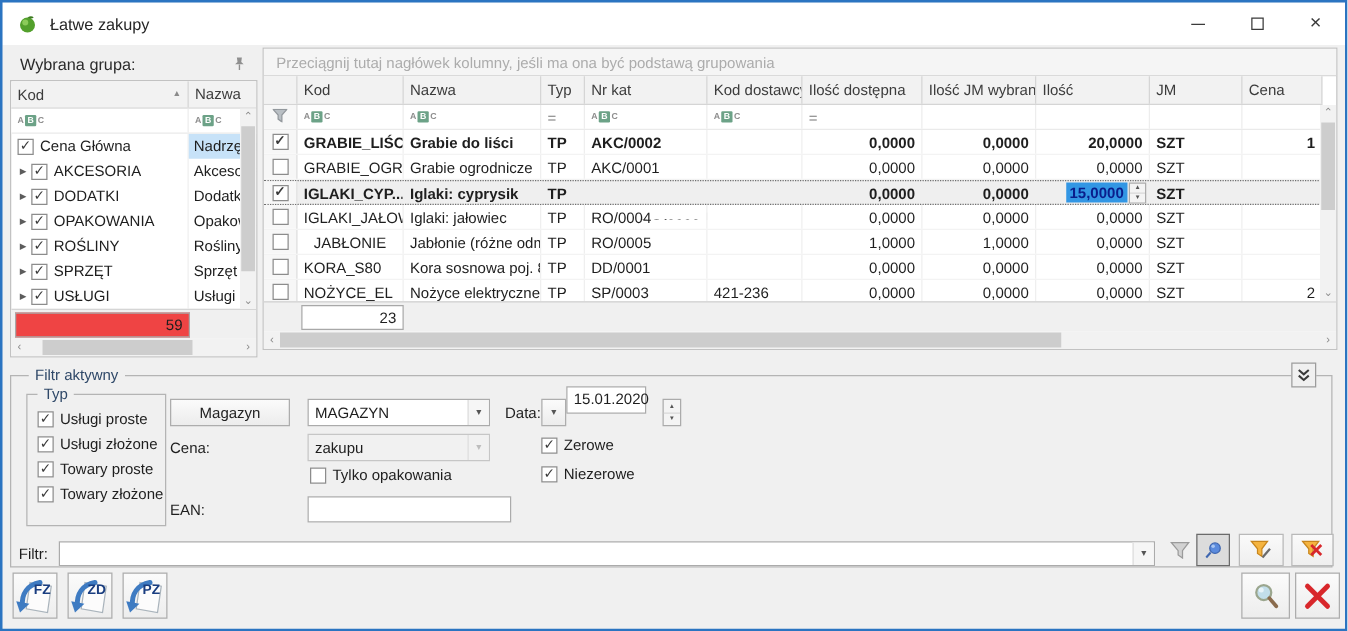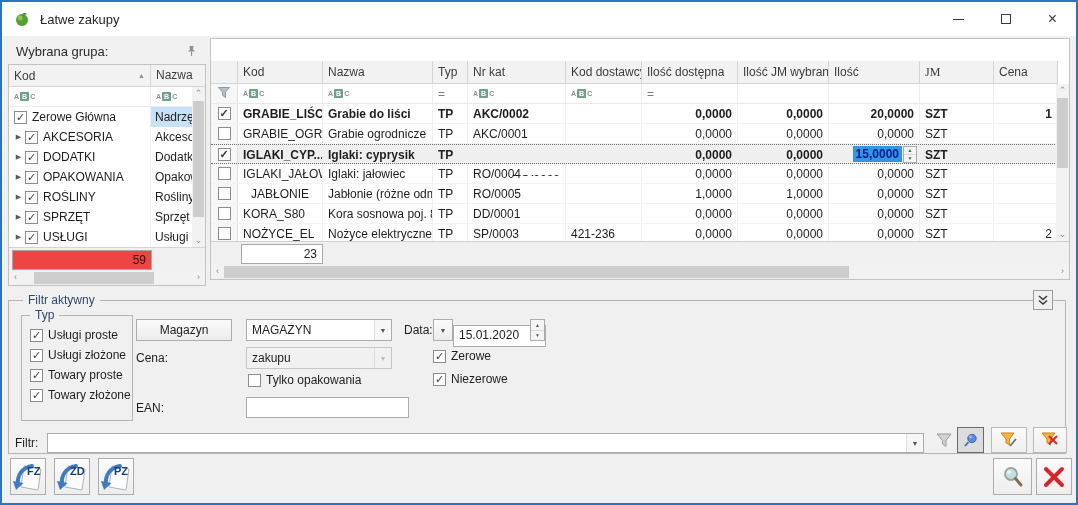--- a/index.html
+++ b/index.html
@@ -187,21 +187,21 @@
               <span class="lb">B</span>
               <span class="la">C</span>
             </span>
           </div>
       </div>
       <div class="t-rows" id="tree-rows">
           <div class="trow">
             <div class="c1">
               <span class="rootpad"></span>
               <span class="cb checked">✓</span>
-              <span class="tlabel">Zerowe Główna</span>
+              <span class="tlabel">Cena Główna</span>
             </div>
             <div class="c2 selcell">Nadrzędna</div>
           </div>
           <div class="trow">
             <div class="c1">
               <span class="expander">▶</span>
               <span class="cb checked">✓</span>
               <span class="tlabel">AKCESORIA</span>
             </div>
             <div class="c2">Akcesoria</div>
@@ -257,31 +257,32 @@
       </div>
       <div class="vscroll" style="right:0;top:22px;height:160px;">
         <div class="sb-btn" style="top:0;left:0;">⌃</div>
         <div class="sb-thumb" style="top:14px;left:1px;width:11px;height:116px;"></div>
         <div class="sb-btn" style="bottom:0;left:0;">⌄</div>
       </div>
     </div>
   </div>
 
   <div class="grid-panel">
+    <div class="group-bar">Przeciągnij tutaj nagłówek kolumny, jeśli ma ona być podstawą grupowania</div>
     <div class="g-head" id="grid-header">
         <div class="cell ind"></div>
         <div class="cell" style="width: 85px;"><span>Kod</span></div>
         <div class="cell" style="width: 110px;"><span>Nazwa</span></div>
         <div class="cell" style="width: 35px;"><span>Typ</span></div>
         <div class="cell" style="width: 98px;"><span>Nr kat</span></div>
         <div class="cell" style="width: 76px;"><span>Kod dostawcy</span></div>
         <div class="cell" style="width: 96px;"><span>Ilość dostępna</span></div>
         <div class="cell" style="width: 91px;"><span>Ilość JM wybrana</span></div>
         <div class="cell" style="width: 91px;"><span>Ilość</span></div>
-        <div class="cell" style="width: 74px; font-family: Liberation Serif, serif;"><span>JM</span></div>
+        <div class="cell" style="width: 74px;"><span>JM</span></div>
         <div class="cell" style="width: 64px;"><span>Cena</span></div>
       </div>
     <div class="g-filter" id="grid-filter">
         <div class="cell ind">
           <span><svg width="12" height="11" viewBox="0 0 12 11">
               <path d="M0.5 0.5 h11 L7.5 5 v5.5 L4.5 8.3 V5 Z" fill="#B9BFC4" stroke="#93989D"></path>
             </svg></span>
         </div>
         <div class="cell" style="width: 85px;">
           <span class="abc">
@@ -483,21 +484,21 @@
 
     <div class="btn" style="position:absolute;left:127px;top:18px;width:96px;height:22px;">Magazyn</div>
 
     <div class="combo" style="left:237px;top:18px;width:146px;height:22px;">
       <span class="val">MAGAZYN</span>
       <span class="arrowbtn">▼</span>
     </div>
 
     <span class="flabel" style="left:395px;top:22px;">Data:</span>
     <div class="btn" style="position:absolute;left:424px;top:18px;width:20px;height:22px;font-size:7px;color:#555;">▼</div>
-    <div class="textinput" style="left:444px;top:24px;width:93px;height:22px;">15.01.2020</div>
+    <div class="textinput" style="left:444px;top:8px;width:64px;height:22px;">15.01.2020</div>
     <div class="spin2" style="left:521px;top:18px;height:22px;">
       <span>▲</span>
       <span>▼</span>
     </div>
 
     <span class="flabel" style="left:127px;top:50px;">Cena:</span>
     <div class="combo disabled" style="left:237px;top:46px;width:146px;height:22px;gap:24px;">
       <span class="val">zakupu</span>
       <span class="arrowbtn">▼</span>
     </div>

